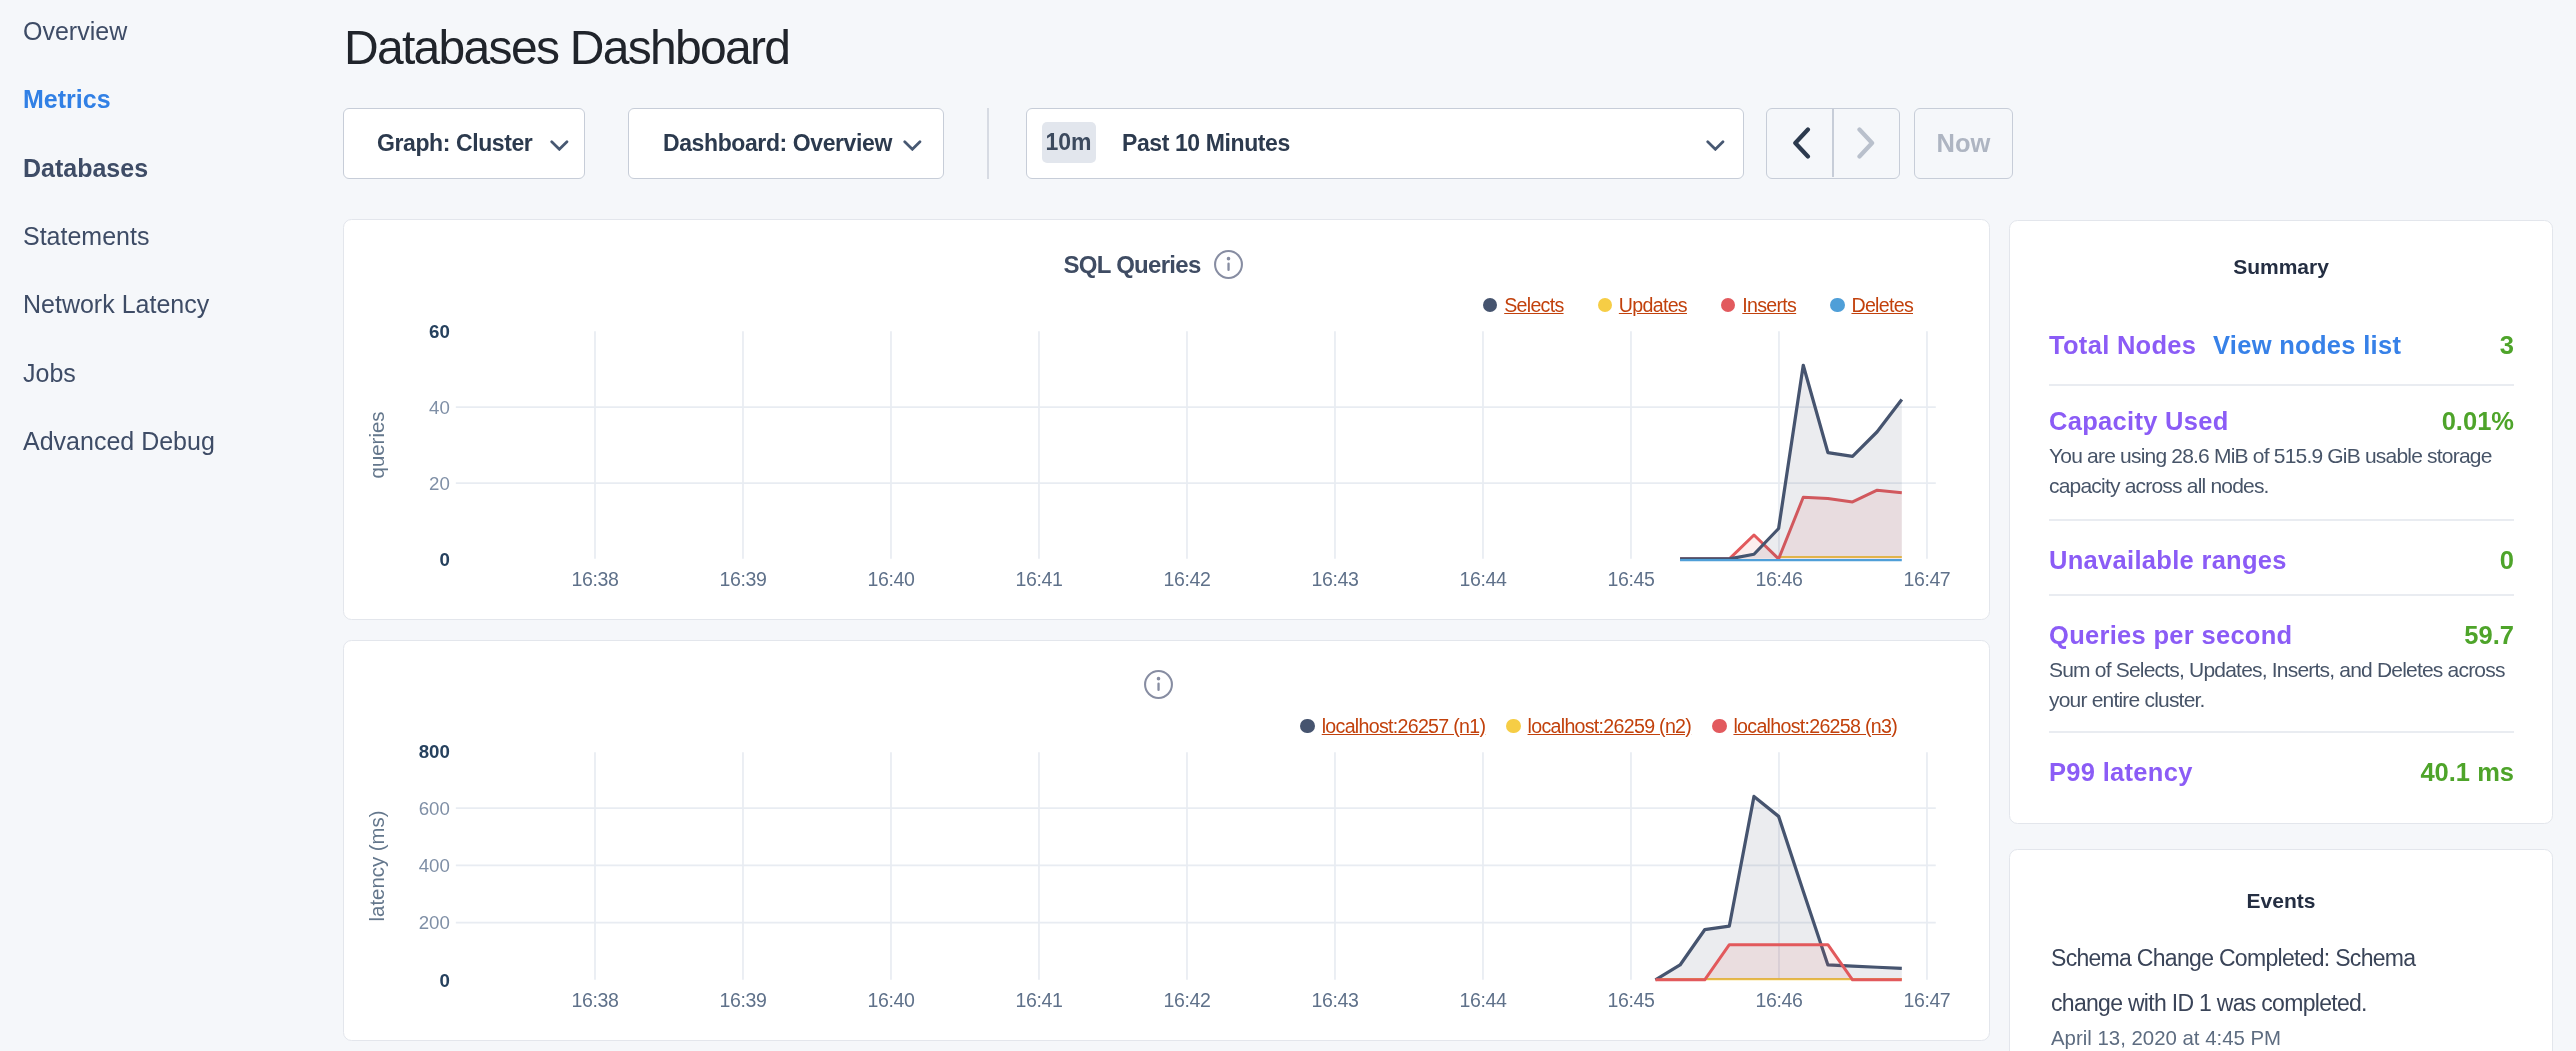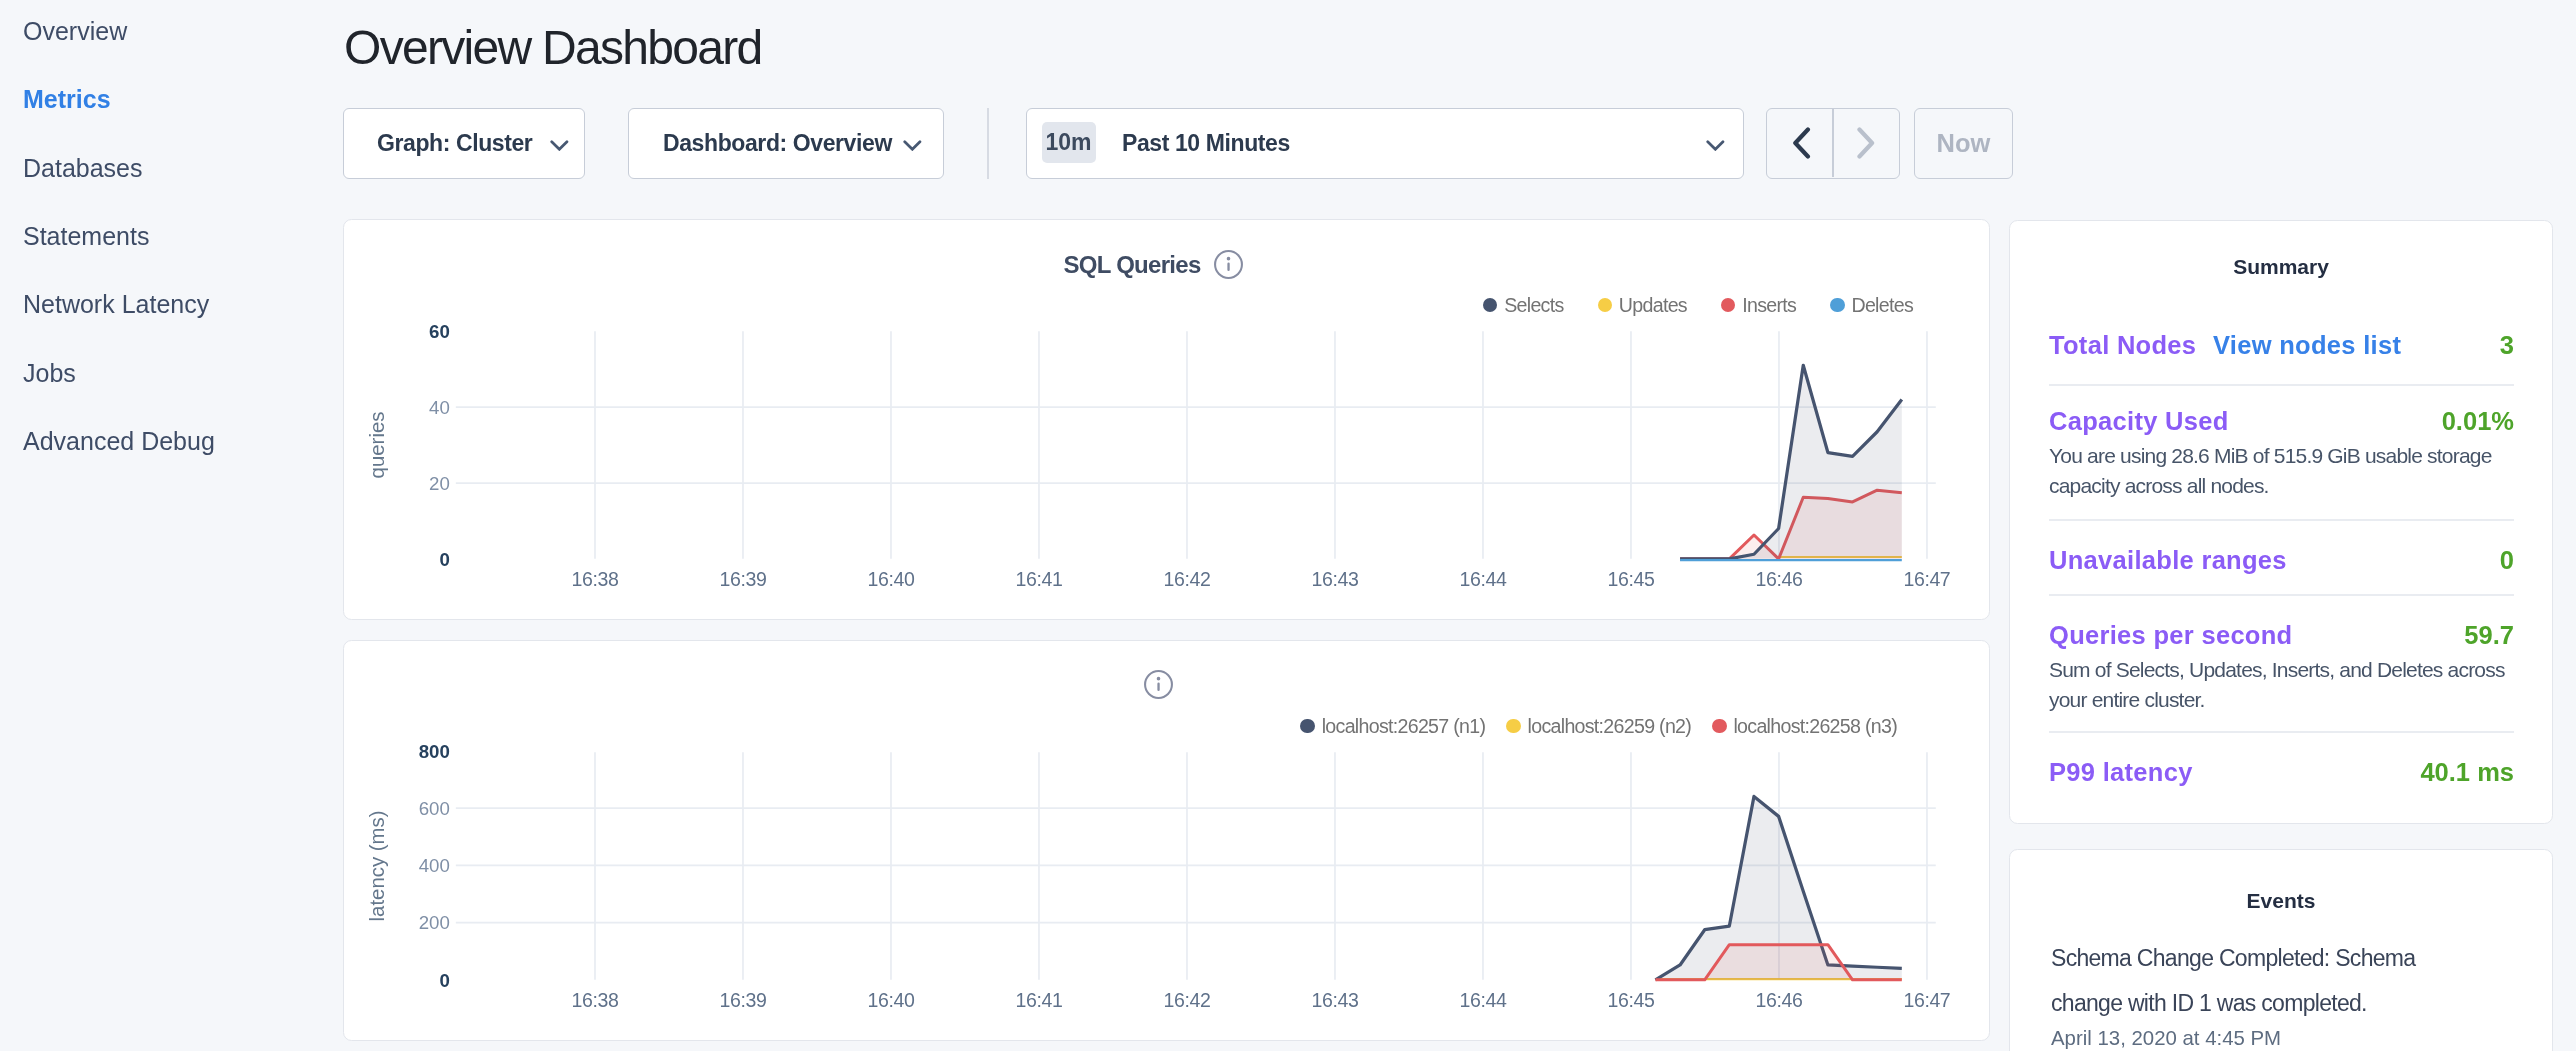--- a/index.html
+++ b/index.html
@@ -10,39 +10,39 @@
 .panel { position:absolute; background:#fff; border:1.7px solid #e3e6ec; border-radius:8.5px; }
 .ctl { position:absolute; top:108px; height:71px; border:1.7px solid #c7cdd8; border-radius:6px; }
 .ctl.white { background:#fff; }
 .ctlTxt { font-weight:bold; font-size:23px; color:#2c3a4e; line-height:68px; letter-spacing:-0.4px; }
 .chev { position:absolute; top:31px; }
 .cTitle { display:flex; justify-content:center; align-items:center; padding-right:16px; }
 .cTitle span { font-weight:bold; font-size:24px; color:#3f4c63; letter-spacing:-0.7px; margin-right:12px; line-height:31px; }
 .legend { position:absolute; display:flex; align-items:center; height:24px; }
 .legItem { display:flex; align-items:center; }
 .legDot { width:14.5px; height:14.5px; border-radius:50%; margin-right:6.8px; }
-.legTxt { font-size:19.6px; color:#737373; letter-spacing:-0.7px; }
+.legTxt { font-size:19.6px; color:#c2410c; letter-spacing:-0.7px;text-decoration:underline; }
 .srow { position:absolute; left:40px; right:39px; }
 .shead { font-weight:bold; font-size:25.5px; color:#8b5cf6; letter-spacing:0.3px; }
 .sval { position:absolute; right:0; top:0; font-weight:bold; font-size:25.5px; color:#4ea42a; }
 .sdiv { position:absolute; left:40px; right:39px; height:1.7px; background:#e9ecf1; }
 .spara { position:absolute; font-size:21px; color:#475468; line-height:30px; letter-spacing:-0.8px; }
 </style>
 </head>
 <body>
 
 <div class="abs nav" style="top:17px;">Overview</div>
 <div class="abs nav" style="top:85px; color:#3180e5; font-weight:bold;">Metrics</div>
-<div class="abs nav" style="top:154px;">Databases</div>
+<div class="abs nav" style="top:154px;font-weight:bold;">Databases</div>
 <div class="abs nav" style="top:222px;">Statements</div>
 <div class="abs nav" style="top:290px;">Network Latency</div>
 <div class="abs nav" style="top:359px;">Jobs</div>
 <div class="abs nav" style="top:427px;">Advanced Debug</div>
 
-<div class="abs" style="left:344px; top:20.4px; font-size:48px; color:#20242b; line-height:56px; letter-spacing:-1.7px;">Overview Dashboard</div>
+<div class="abs" style="left:344px; top:20.4px; font-size:48px; color:#20242b; line-height:56px; letter-spacing:-1.7px;">Databases Dashboard</div>
 
 <div class="ctl white" style="left:343px; width:242px;">
   <span class="ctlTxt" style="position:absolute; left:33px;">Graph: Cluster</span>
   <svg class="chev" style="left:206px;" width="18.7" height="11" viewBox="0 0 22 13">
       <path d="M2 2 L11 11 L20 2" fill="none" stroke="#475872" stroke-width="3.2" stroke-linecap="round"></path>
     </svg>
 </div>
 <div class="ctl white" style="left:628px; width:316px;">
   <span class="ctlTxt" style="position:absolute; left:34px;">Dashboard: Overview</span>
   <svg class="chev" style="left:274px;" width="18.7" height="11" viewBox="0 0 22 13">

